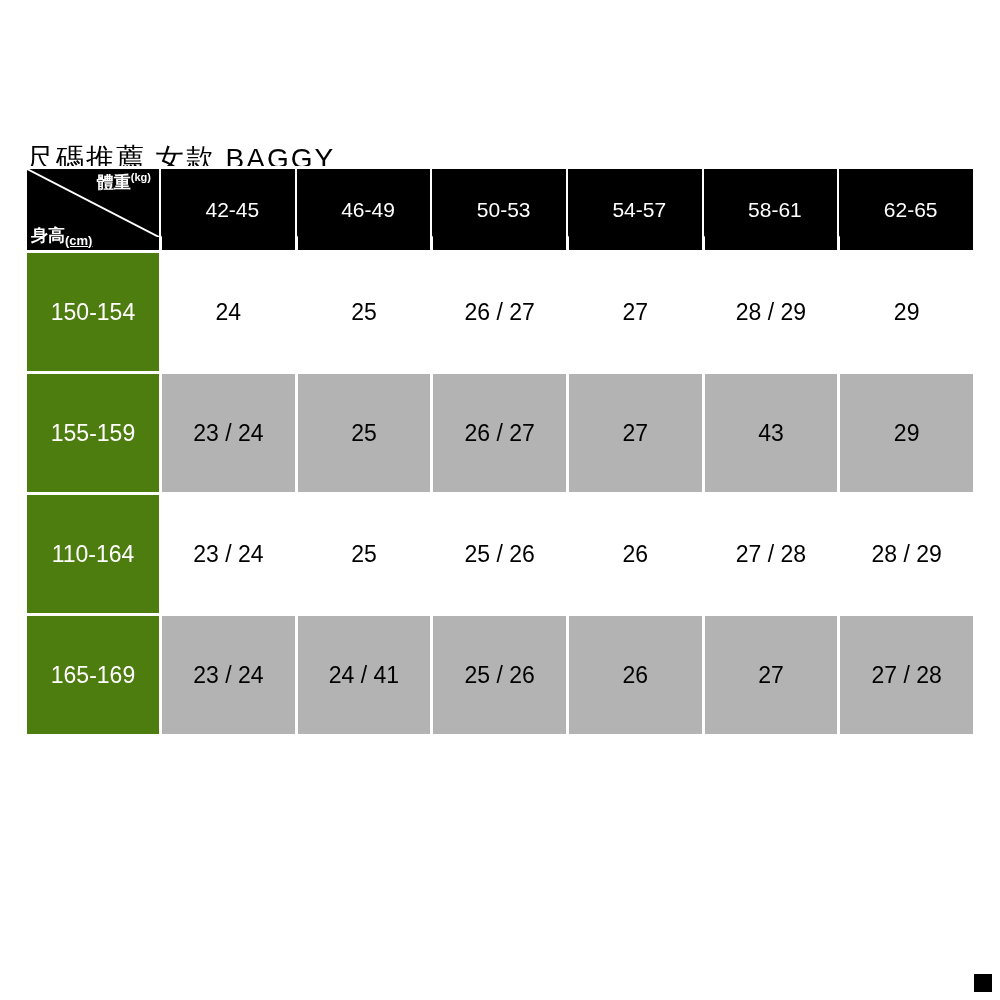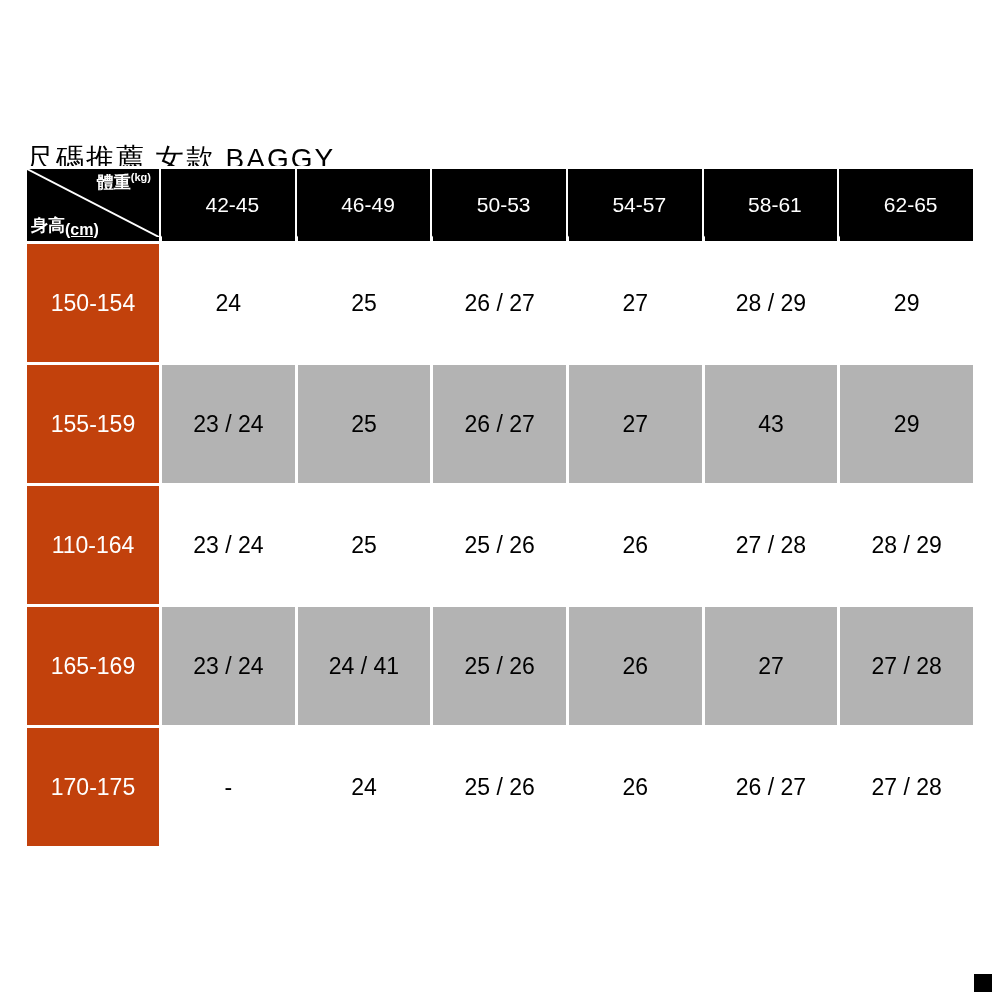--- a/index.html
+++ b/index.html
@@ -79,21 +79,21 @@
     position: relative;
     z-index: 2;
     display: block;
     padding-left: 8px;
   }
 
   
   .corner-inner {
     position: relative;
     width: 100%;
-    height: 72px;
+    height: 81px;
     border-radius: 14px;
   }
   .corner-inner .weight {
     position: absolute;
     right: 8px;
     top: 2px;
     font-size: 17px;
     font-weight: bold;
     white-space: nowrap;
   }
@@ -103,38 +103,38 @@
   }
   .corner-inner .height {
     position: absolute;
     left: 4px;
     bottom: 2px;
     font-size: 17px;
     font-weight: bold;
     white-space: nowrap;
   }
   .corner-inner .height .unit {
-    font-size: 16px;
+    font-size: 13px;
     vertical-align: sub;
     text-decoration: underline;
   }
   .corner-inner .slash {
     position: absolute;
     left: 0; top: 0;
     width: 100%; height: 100%;
     overflow: hidden;
   }
 
   
   .size-table tbody td {
     height: 118px;
     font-size: 23px;
   }
   td.rowhead {
-    background: #c2410c;
+    background: #4d7c0f;
     color: #ffffff;
     font-size: 20px;
     width: 132px;
   }
   tr.white-row td.cell { background: #ffffff; color: #000000; }
   tr.gray-row  td.cell { background: #b3b3b3; color: #000000; }
 
   .footnote {
     position: absolute;
     left: 30px;
@@ -233,27 +233,18 @@
       </tr>
       <tr class="gray-row">
         <td class="rowhead">165-169</td>
         <td class="cell">23 / 24</td>
         <td class="cell">24 / 41</td>
         <td class="cell">25 / 26</td>
         <td class="cell">26</td>
         <td class="cell">27</td>
         <td class="cell">27 / 28</td>
       </tr>
-      <tr class="white-row">
-        <td class="rowhead">170-175</td>
-        <td class="cell">-</td>
-        <td class="cell">24</td>
-        <td class="cell">25 / 26</td>
-        <td class="cell">26</td>
-        <td class="cell">26 / 27</td>
-        <td class="cell">27 / 28</td>
-      </tr>
     </tbody>
   </table>
 
 
   <div class="corner-mark"></div>
 </div>
 
 </body></html>

